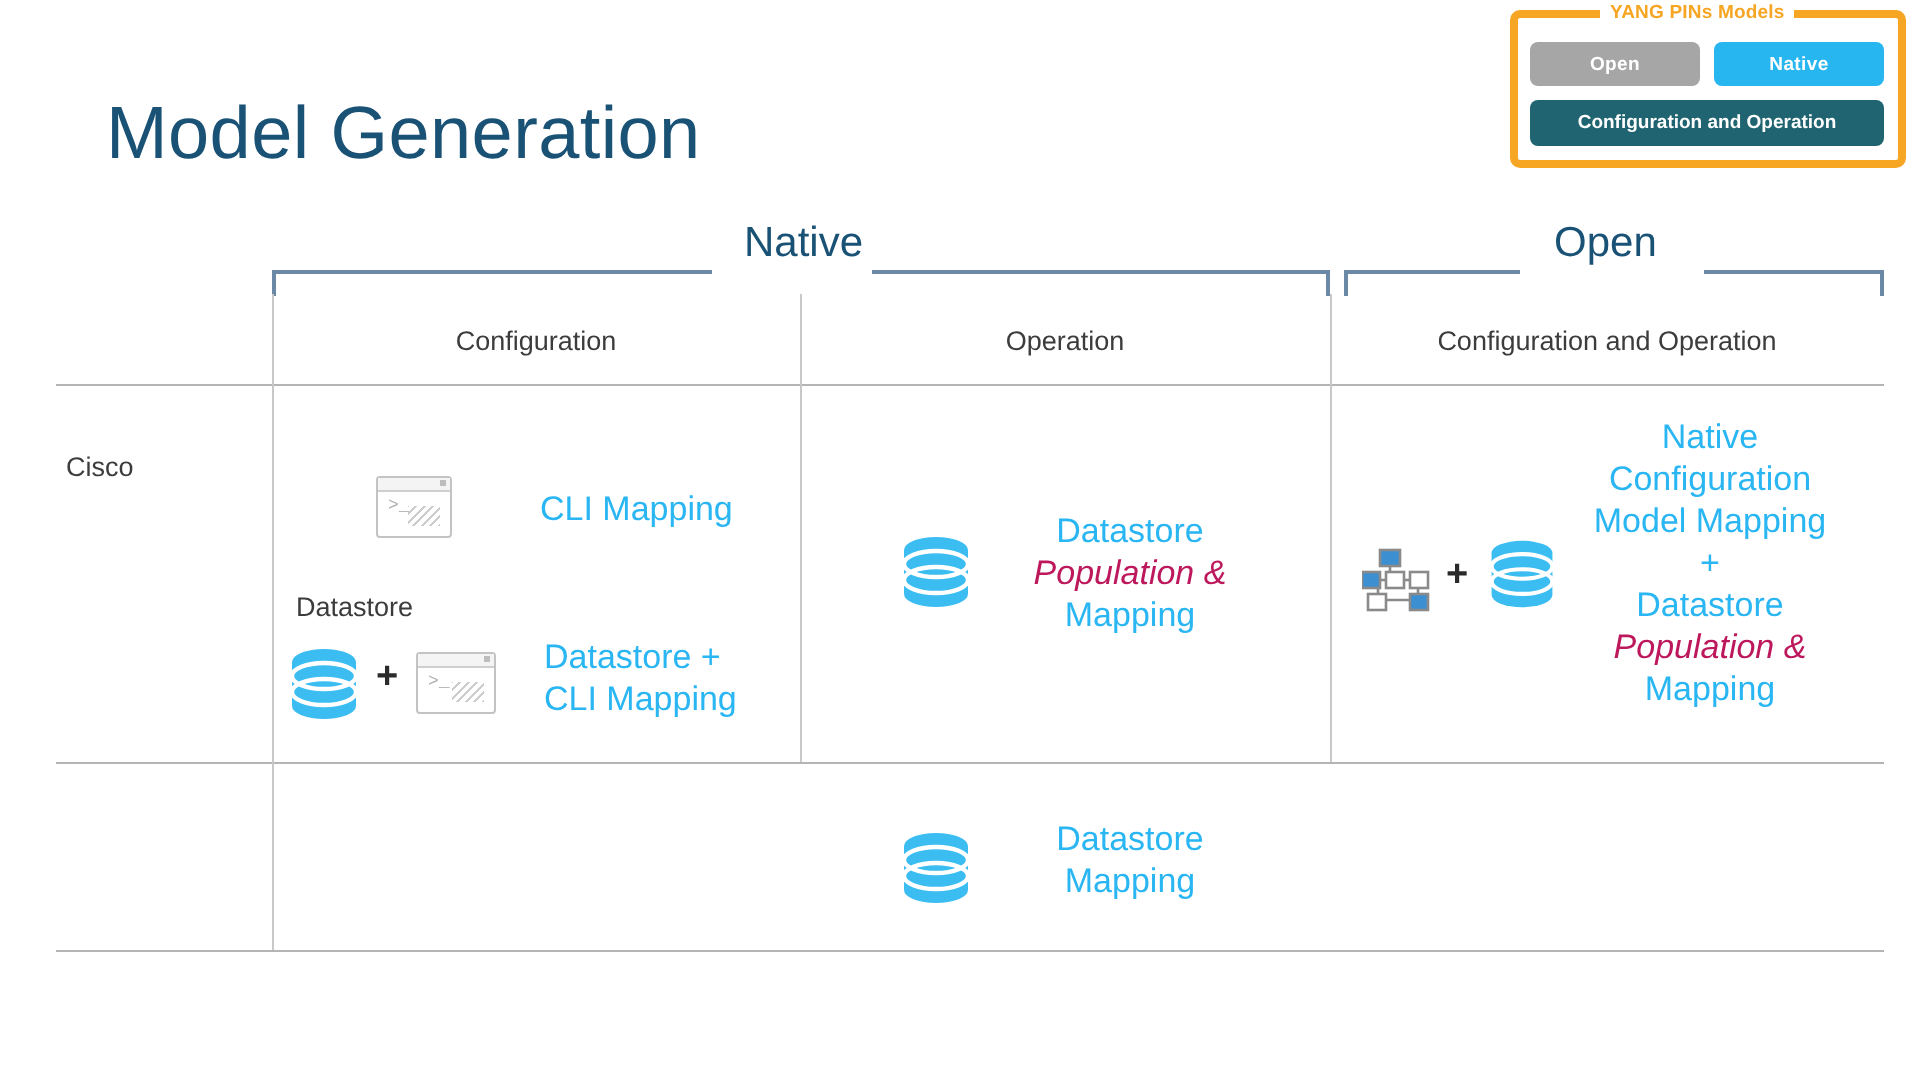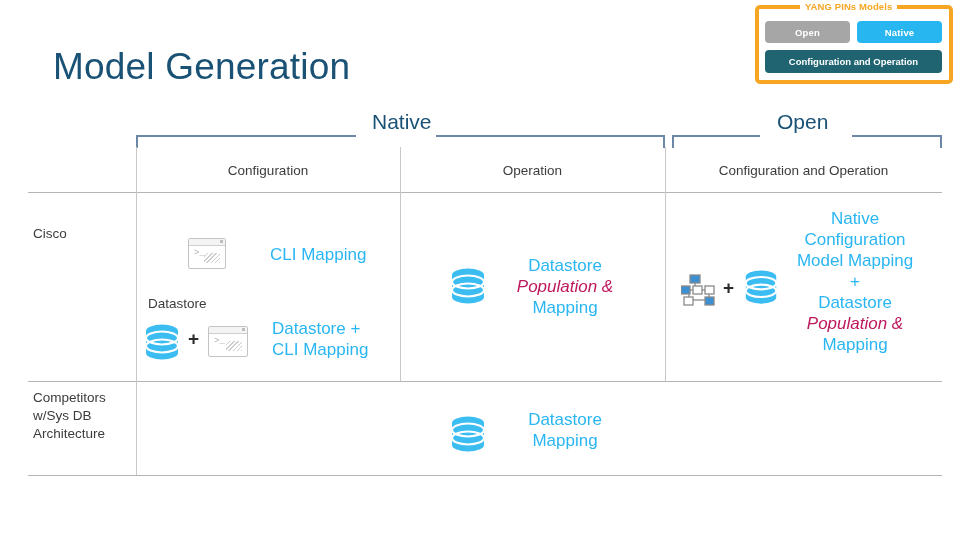--- a/index.html
+++ b/index.html
@@ -180,25 +180,20 @@
 
   <div class="vline" style="left:136px;top:147px;height:328px;"></div>
   <div class="vline" style="left:400px;top:147px;height:234px;"></div>
   <div class="vline" style="left:665px;top:147px;height:234px;"></div>
 
   <div class="colhead ch-config">Configuration</div>
   <div class="colhead ch-oper">Operation</div>
   <div class="colhead ch-cfgop">Configuration and Operation</div>
 
   <div class="rowlabel rl-cisco">Cisco</div>
-  <div class="rowlabel rl-comp">
-    <div>Competitors</div>
-    <div>w/Sys DB</div>
-    <div>Architecture</div>
-  </div>
 
 
   <div class="icon term term1">
     <div class="bar">
         <i></i>
       </div>
     <div class="prompt">&gt;_</div>
     <div class="slash"></div>
   </div>
 

